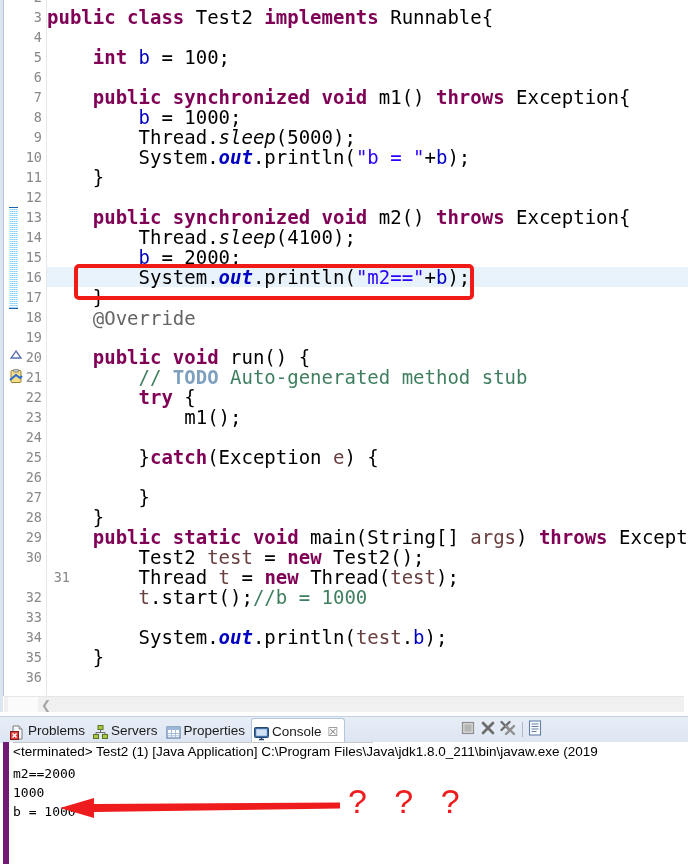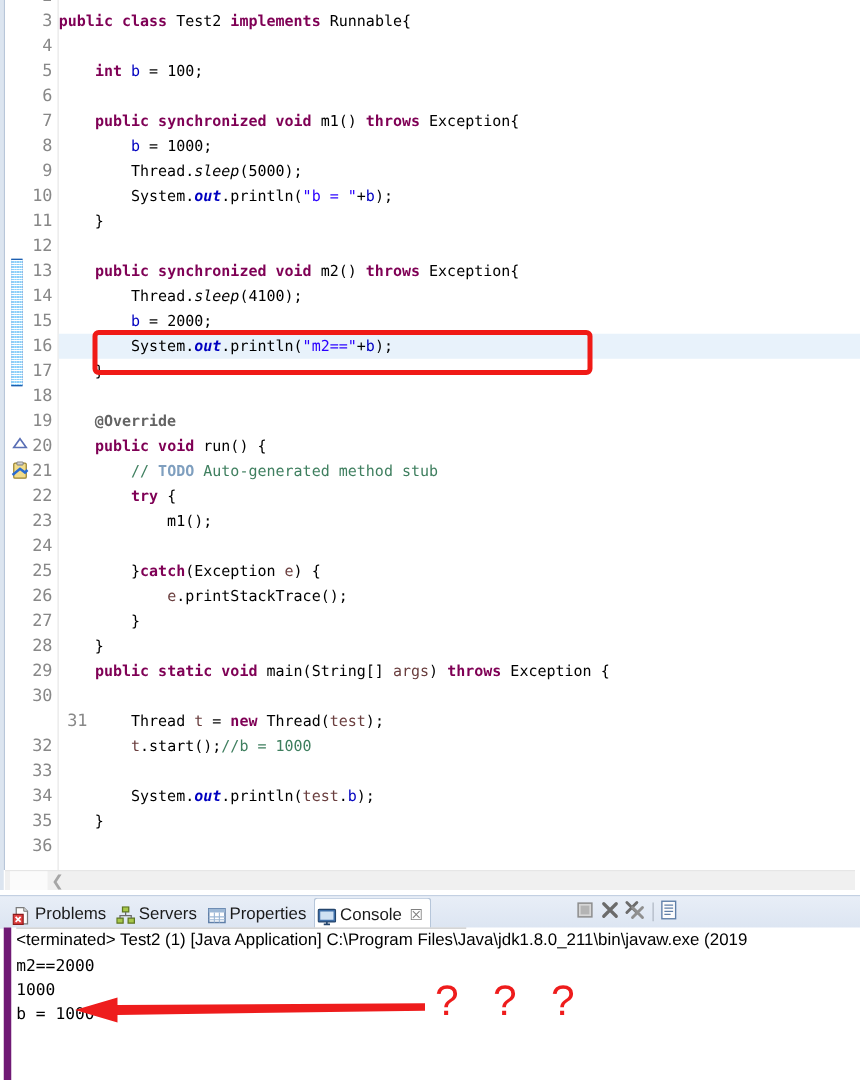--- a/index.html
+++ b/index.html
@@ -88,21 +88,21 @@
     height: 696px;
     overflow: hidden;
   }
   .code-line {
     position: absolute;
     left: 0;
     height: 20px;
     line-height: 20px;
     white-space: pre;
     font-family: "DejaVu Sans Mono", "Liberation Mono", monospace;
-    font-size: 12px;
+    font-size: 19px;
     color: #000000;
   }
   .lineno {
     position: absolute;
     width: 38px;
     text-align: right;
     height: 20px;
     line-height: 20px;
     font-family: "DejaVu Sans Mono", "Liberation Mono", monospace;
     font-size: 13.5px;
@@ -360,31 +360,31 @@
       <div class="code-line" style="top: 127px;"><span class="plain">        Thread.</span><span class="smeth">sleep</span><span class="plain">(5000);</span></div>
       <div class="code-line" style="top: 147px;"><span class="plain">        System.</span><span class="sfld">out</span><span class="plain">.println(</span><span class="str">"b = "</span><span class="plain">+</span><span class="fld">b</span><span class="plain">);</span></div>
       <div class="code-line" style="top: 167px;"><span class="plain">    }</span></div>
       <div class="code-line" style="top: 187px;"></div>
       <div class="code-line" style="top: 207px;"><span class="plain">    </span><span class="kw">public synchronized void </span><span class="plain">m2() </span><span class="kw">throws </span><span class="plain">Exception{</span></div>
       <div class="code-line" style="top: 227px;"><span class="plain">        Thread.</span><span class="smeth">sleep</span><span class="plain">(4100);</span></div>
       <div class="code-line" style="top: 247px;"><span class="plain">        </span><span class="fld">b</span><span class="plain"> = 2000;</span></div>
       <div class="code-line" style="top: 267px;"><span class="plain">        System.</span><span class="sfld">out</span><span class="plain">.println(</span><span class="str">"m2=="</span><span class="plain">+</span><span class="fld">b</span><span class="plain">);</span></div>
       <div class="code-line" style="top: 287px;"><span class="plain">    }</span></div>
       <div class="code-line" style="top: 307px;"></div>
-      <div class="code-line" style="top: 327px; font-weight: bold;"><span class="ann">    @Override</span></div>
+      <div class="code-line" style="top: 308px;"><span class="ann">    @Override</span></div>
       <div class="code-line" style="top: 367px;"><span class="plain">        </span><span class="cmt">// </span><span class="tdo">TODO</span><span class="cmt"> Auto-generated method stub</span></div>
       <div class="code-line" style="top: 347px;"><span class="plain">    </span><span class="kw">public void </span><span class="plain">run() {</span></div>
       <div class="code-line" style="top: 387px;"><span class="plain">        </span><span class="kw">try </span><span class="plain">{</span></div>
       <div class="code-line" style="top: 407px;"><span class="plain">            m1();</span></div>
       <div class="code-line" style="top: 427px;"></div>
       <div class="code-line" style="top: 447px;"><span class="plain">        }</span><span class="kw">catch</span><span class="plain">(Exception </span><span class="par">e</span><span class="plain">) {</span></div>
-      <div class="code-line" style="top: 467px;"><span class="plain">            </span><span class="par">e</span><span class="plain">.printStackTrace();</span></div>
       <div class="code-line" style="top: 487px;"><span class="plain">        }</span></div>
       <div class="code-line" style="top: 507px;"><span class="plain">    }</span></div>
       <div class="code-line" style="top: 527px;"><span class="plain">    </span><span class="kw">public static void </span><span class="plain">main(String[] </span><span class="par">args</span><span class="plain">) </span><span class="kw">throws </span><span class="plain">Exception {</span></div>
+      <div class="code-line" style="top: 547px;"><span class="plain">        Test2 </span><span class="loc">test</span><span class="plain"> = </span><span class="kw">new </span><span class="plain">Test2();</span></div>
       <div class="code-line" style="top: 567px;"><span class="plain">        Thread </span><span class="loc">t</span><span class="plain"> = </span><span class="kw">new </span><span class="plain">Thread(</span><span class="loc">test</span><span class="plain">);</span></div>
       <div class="code-line" style="top: 587px;"><span class="plain">        </span><span class="loc">t</span><span class="plain">.start();</span><span class="cmt">//b = 1000</span></div>
       <div class="code-line" style="top: 627px;"><span class="plain">        System.</span><span class="sfld">out</span><span class="plain">.println(</span><span class="loc">test</span><span class="plain">.</span><span class="fld">b</span><span class="plain">);</span></div>
       <div class="code-line" style="top: 647px;"><span class="plain">    }</span></div>
       <div class="code-line" style="top: 667px;"></div>
     </div>
 
   <div id="red-box" style="left: 74px; top: 264px; width: 392px; height: 28px;"></div>
 
   <div id="editor-hscroll">

